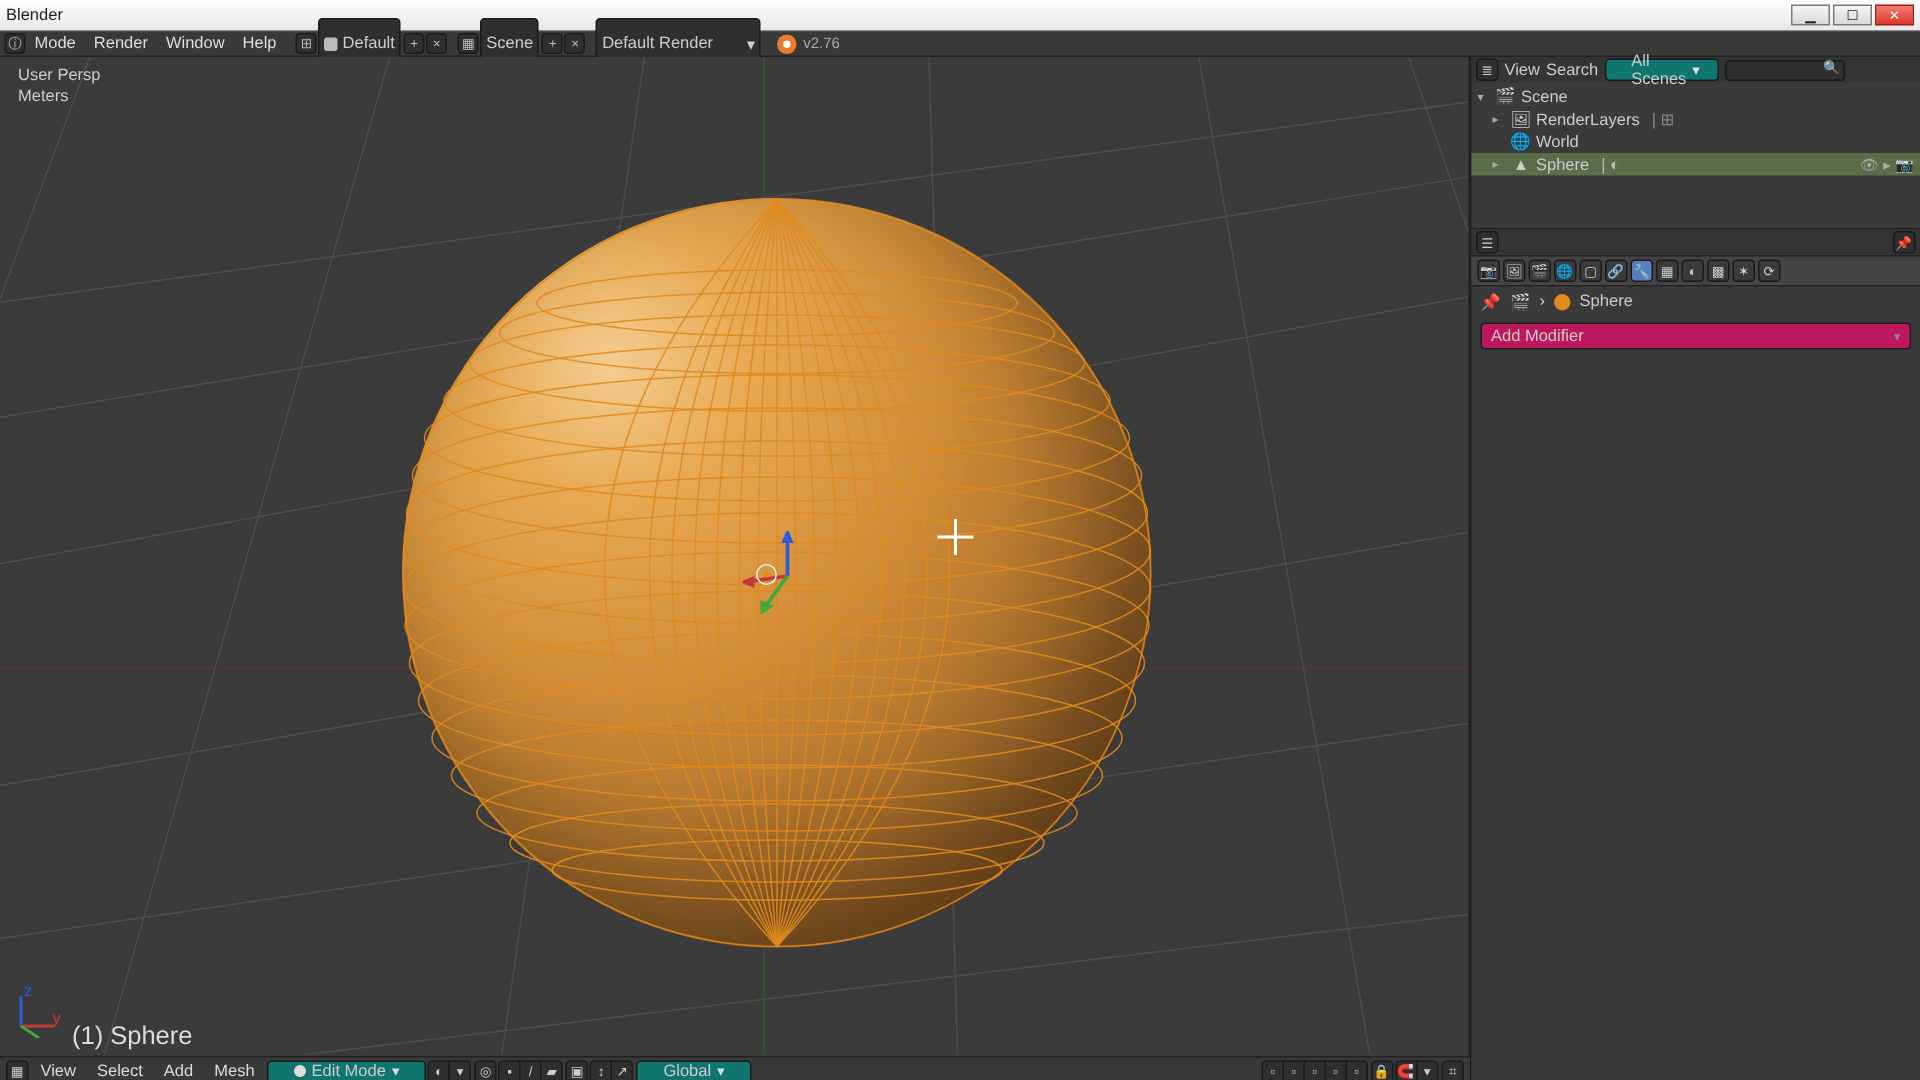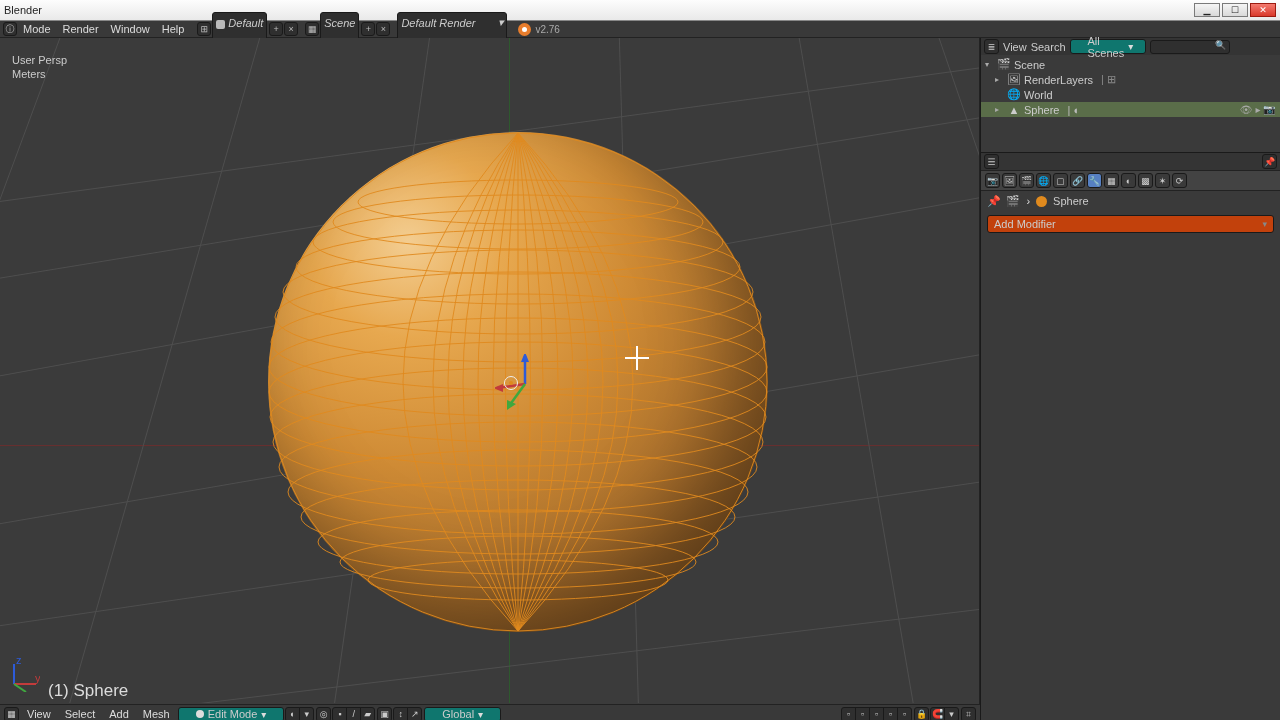--- a/index.html
+++ b/index.html
@@ -11,21 +11,21 @@
   .titlebar .spacer { flex:1; }
   .winbtn { width:26px; height:14px; margin-left:2px; display:flex; align-items:center; justify-content:center; border:1px solid #7a7a7a; background:linear-gradient(#f5f5f5,#d9d9d9); font-size:9px; color:#222;}
   .winbtn.close { background:linear-gradient(#f47a6f,#d9392b); color:#fff; border-color:#9c1b10;}
   .winbtn.close::after{content:"✕"; font-size:9px;}
   .winbtn.min::after{content:"▁";}
   .winbtn.max::after{content:"☐";}
 
   
   .top-header { height:17px; background:#393939; display:flex; align-items:center; padding:0 2px; border-bottom:1px solid #222;}
   .hmenu { padding:2px 6px; color:#ddd; cursor:pointer;}
-  .chip { display:flex; align-items:flex-end; background:#2f2f2f; border:1px solid #1a1a1a; border-radius:3px; height:14px; margin:0 1px; padding:16px 3px; color:#ddd; font-size:10px;font-style:italic;}
+  .chip { display:flex; align-items:center; background:#2f2f2f; border:1px solid #1a1a1a; border-radius:3px; height:14px; margin:0 1px; padding:16px 3px; color:#ddd; font-size:10px;}
   .chip .sq { width:9px; height:9px; background:#bbb; border-radius:2px; margin-right:3px; }
   .tinybtn { width:14px; height:14px; background:#2f2f2f; border:1px solid #1a1a1a; border-radius:3px; margin-left:1px; display:flex; align-items:center; justify-content:center; font-size:9px; color:#bbb;}
   .sep { width:6px; }
   .stats { color:#aaa; font-size:10px; white-space:nowrap;}
   .stats b{color:#ddd; font-weight:normal;}
   .blender-logo{ width:13px;height:13px; border-radius:50%; background:#e87d2c; margin:0 4px; display:inline-block; position:relative;}
   .blender-logo::after{content:""; position:absolute; width:5px;height:5px;border-radius:50%; background:#fff; top:4px; left:4px;}
 
   
   .main { display:flex; height:calc(720px - 18px - 17px); }
@@ -39,21 +39,21 @@
   .grid .axis-y{stroke:#2e5a2e;}
 
   
   .sphere { position:absolute; left:268px; top:94px; width:500px; height:500px; border-radius:50%;
     background: radial-gradient(circle at 28% 22%, #f3cd91 0%, #e7a84f 18%, #cf8b35 42%, #a1692a 72%, #6b451e 100%);
     box-shadow: inset -30px -40px 80px rgba(0,0,0,.35);
   }
   .sphere svg{ position:absolute; inset:0; width:100%; height:100%;}
   .sphere path,.sphere ellipse,.sphere line{ stroke:#e08a1e; stroke-width:1; fill:none; opacity:.9;}
 
-  .overlay-text { position:absolute; top:15px; left:12px; color:#cfcfcf; font-size:11px; line-height:14px;}
+  .overlay-text { position:absolute; top:5px; left:12px; color:#cfcfcf; font-size:11px; line-height:14px;}
   .bottom-name { position:absolute; bottom:3px; left:48px; color:#dcdcdc; font-size:17px;}
   .corner-axes { position:absolute; bottom:12px; left:6px; width:34px; height:34px;}
 
   .gizmo { position:absolute; left:495px; top:316px; width:60px; height:60px; }
   .gizmo line{ stroke-width:2.5;}
   .gizmo .z{stroke:#2d5bd9;}
   .gizmo .x{stroke:#c23b3b;}
   .gizmo .y{stroke:#3fa83f;}
   .gizmo .head{fill:currentColor;}
   .origin-dot{ position:absolute; left:504px; top:338px; width:14px;height:14px; border:1px solid #eee; border-radius:50%;}
@@ -87,21 +87,21 @@
   .tree-tail span{font-size:10px;color:#aaa;}
   .pad1{padding-left:14px;}
 
   .props{ flex:1; background:#3a3a3a; display:flex; flex-direction:column;}
   .propbar{ height:17px; background:#343434; display:flex; align-items:center; padding:0 3px; gap:2px;}
   .context-row{ height:21px; background:#434343; display:flex; align-items:center; padding:0 4px; gap:2px; border-top:1px solid #222; border-bottom:1px solid #222;}
   .context-row .iconbtn{ background:#3a3a3a;}
   .context-row .iconbtn.active{ background:#5680c2;}
   .bread{ height:20px; display:flex; align-items:center; padding:0 6px; gap:6px; color:#ddd;}
   .bread .ball{width:11px;height:11px;border-radius:50%;background:#e08a1e;}
-  .addmod{ margin:4px 6px; height:18px; background:#c2410c; border:1px solid #1a1a1a; border-radius:3px; display:flex; align-items:center; padding:0 6px; color:#ddd; justify-content:space-between;}
+  .addmod{ margin:4px 6px; height:18px; background:#be185d; border:1px solid #1a1a1a; border-radius:3px; display:flex; align-items:center; padding:0 6px; color:#ddd; justify-content:space-between;}
   .addmod::after{content:"▾"; font-size:9px; color:#888;}
 
   .search-input{ background:#2f2f2f; border:1px solid #1a1a1a; border-radius:3px; height:14px; width:80px; padding:0 14px 0 4px; color:#ddd; font-size:10px;}
   .search-wrap{position:relative;}
   .search-wrap::after{content:"🔍"; position:absolute; right:3px; top:0; font-size:9px; color:#888;}
 </style>
 </head>
 <body>
 
 <div class="titlebar">

